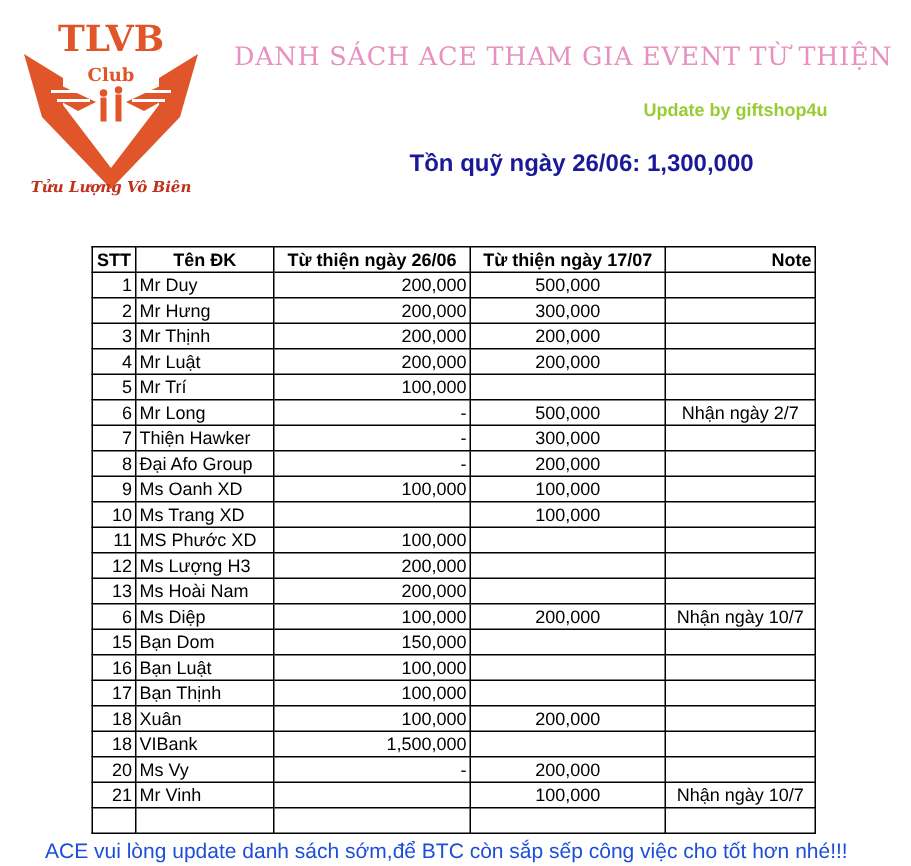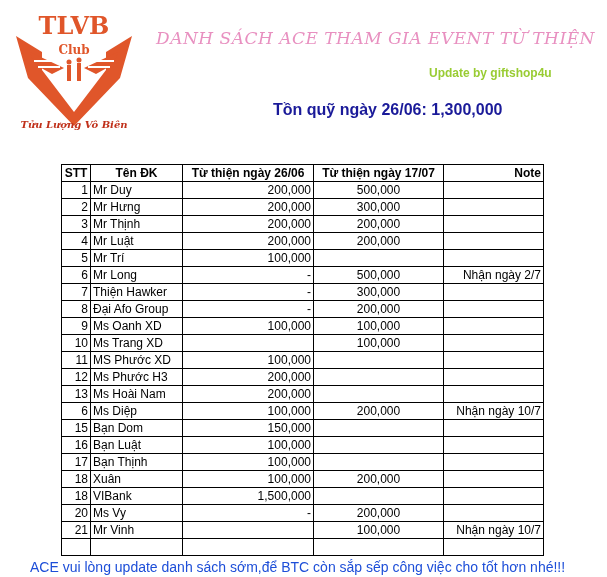--- a/index.html
+++ b/index.html
@@ -1,28 +1,28 @@
 <!DOCTYPE html>
 <html><head>
   <meta charset="utf-8">
   <style>
     html, body { margin: 0; padding: 0; background: #ffffff; }
     body { width: 607px; height: 577px; position: relative; overflow: hidden; font-family: "Liberation Sans", sans-serif; }
     .logo { position: absolute; left: 12px; top: 8px; width: 124px; height: 124px; }
-    .title { position: absolute; left: 156px; top: 28px; font-family: "DejaVu Serif", serif; font-style: italic; font-size: 17px; color: #e890c0; letter-spacing: 0.5px; white-space: nowrap; }
+    .title { position: absolute; left: 156px; top: 28px; font-family: "DejaVu Serif", serif; font-size: 17px; color: #e890c0; letter-spacing: 0.5px; white-space: nowrap; }
     .update { position: absolute; left: 429px; top: 66px; font-size: 12px; font-weight: bold; color: #99cc33; white-space: nowrap; }
     .fund { position: absolute; left: 273px; top: 101px; font-size: 16px; font-weight: bold; color: #1a1a99; white-space: nowrap; }
     table.sheet { position: absolute; left: 61px; top: 144px; border-collapse: collapse; font-size: 12px; color: #000; margin-top: 20px; }
     table.sheet th, table.sheet td { border: 1px solid #000; height: 16px; padding: 0 2px; line-height: 16px; white-space: nowrap; }
     table.sheet th { font-weight: bold; text-align: center; }
     .c-stt { width: 24px; text-align: right; }
     .c-name { width: 87px; text-align: left; }
     .c-a { width: 126px; text-align: right; }
     .c-b { width: 125px; text-align: center; }
-    .c-note { width: 95px; text-align: right; }
+    .c-note { width: 95px; text-align: center; }
     .footer { position: absolute; left: 30px; top: 559px; font-size: 14px; color: #1d4ed8; white-space: nowrap; }
   </style>
 </head>
 <body>
 
 <div class="logo">
   <svg width="124" height="124" viewBox="0 0 124 124">
     <path d="M4 28 L30 44 L30 62 L62 104 L94 62 L94 44 L120 28 L108 70 L62 118 L16 70 Z" fill="#e0562a"></path>
     <path d="M18 44 L52 60 L40 66 L22 56 Z" fill="#e0562a"></path>
     <path d="M106 44 L72 60 L84 66 L102 56 Z" fill="#e0562a"></path>
@@ -127,21 +127,21 @@
       </tr>
       <tr>
         <td class="c-stt">11</td>
         <td class="c-name">MS Phước XD</td>
         <td class="c-a">100,000</td>
         <td class="c-b"></td>
         <td class="c-note"></td>
       </tr>
       <tr>
         <td class="c-stt">12</td>
-        <td class="c-name">Ms Phước H3</td>
+        <td class="c-name">Ms Lượng H3</td>
         <td class="c-a">200,000</td>
         <td class="c-b"></td>
         <td class="c-note"></td>
       </tr>
       <tr>
         <td class="c-stt">13</td>
         <td class="c-name">Ms Hoài Nam</td>
         <td class="c-a">200,000</td>
         <td class="c-b"></td>
         <td class="c-note"></td>

